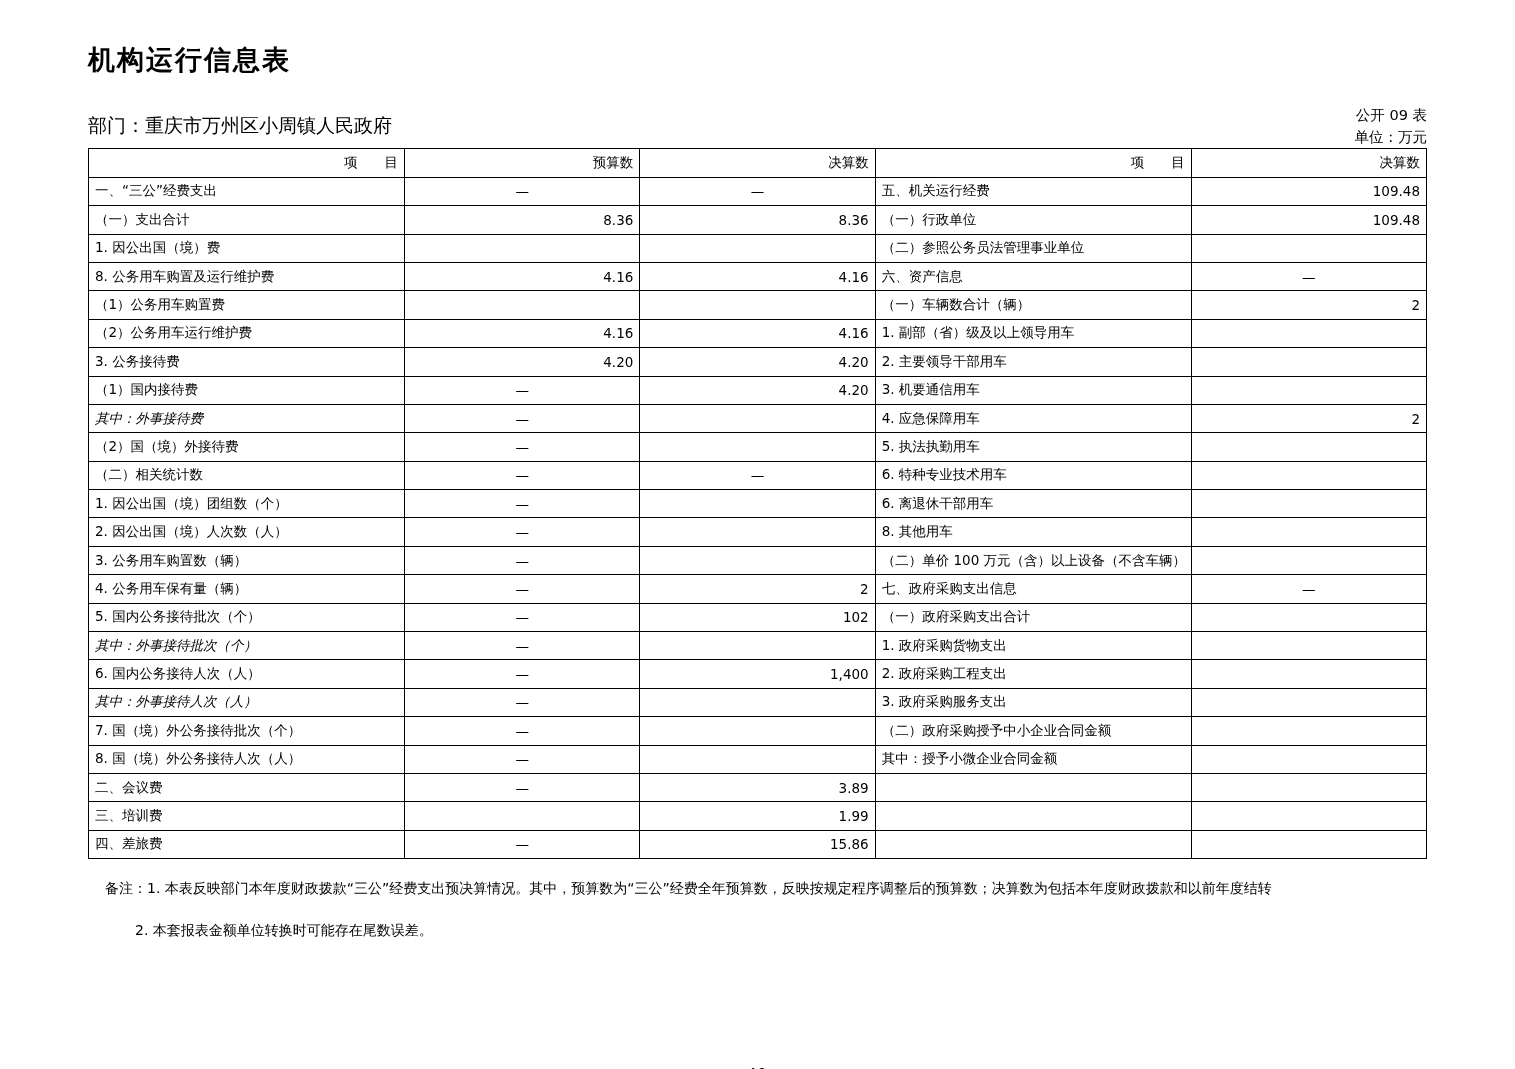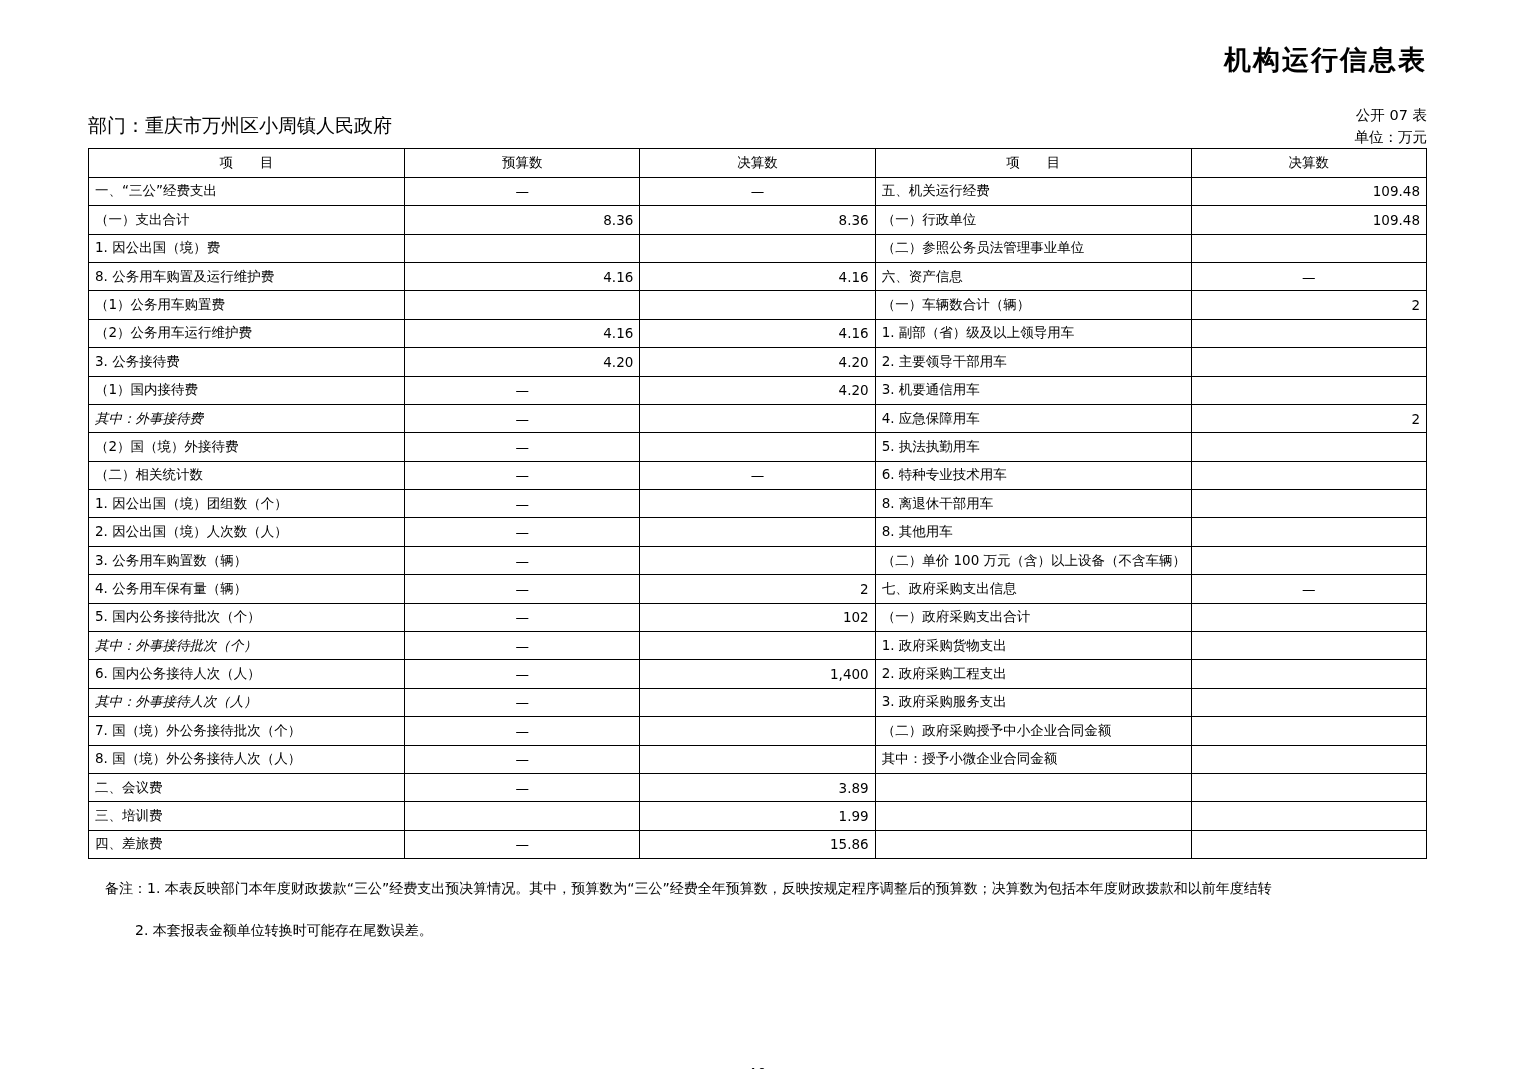--- a/index.html
+++ b/index.html
@@ -16,21 +16,21 @@
     overflow: hidden;
   }
   .page {
     width: 1515px;
     height: 1069px;
     position: relative;
     box-sizing: border-box;
     padding: 0 88px;
   }
   .doc-title {
-    text-align: right;
+    text-align: left;
     font-size: 27px;
     font-weight: bold;
     letter-spacing: 2px;
     margin-top: 42px;
     margin-bottom: 0;
     font-family: "DejaVu Sans", "Liberation Sans", sans-serif;
   }
   .meta-right {
     text-align: right;
     font-size: 14.5px;
@@ -54,21 +54,21 @@
     border: 1px solid #000000;
     height: 28.4px;
     padding: 0 6px;
     box-sizing: border-box;
     vertical-align: middle;
     font-weight: normal;
     overflow: hidden;
     white-space: nowrap;
   }
   table.fin th {
-    text-align: center;
+    text-align: right;
     font-weight: normal;
   }
   .c-item { width: 290px; }
   .c-num  { width: 216px; }
   .num {
     text-align: right;
     padding-right: 12px;
     margin-left: 24px;
   }
   .dash {
@@ -97,21 +97,21 @@
   }
 </style>
 </head>
 <body>
 
 <div class="page">
 
   <h1 class="doc-title">机构运行信息表</h1>
 
   <div class="meta-right">
-    <div>公开 07 表</div>
+    <div>公开 09 表</div>
     <div>单位：万元</div>
   </div>
 
   <div class="meta-left">部门：重庆市万州区小周镇人民政府</div>
 
   <div class="spacer-small"></div>
 
   <table class="fin">
     <colgroup>
       <col class="c-item">
@@ -204,21 +204,21 @@
           <td class="lvl1">（二）相关统计数</td>
           <td class="dash">—</td>
           <td class="dash">—</td>
           <td class="lvl2">6. 特种专业技术用车</td>
           <td class="num"></td>
         </tr>
         <tr>
           <td class="lvl2">1. 因公出国（境）团组数（个）</td>
           <td class="dash">—</td>
           <td class="num"></td>
-          <td class="lvl2">8. 离退休干部用车</td>
+          <td class="lvl2">6. 离退休干部用车</td>
           <td class="num"></td>
         </tr>
         <tr>
           <td class="lvl2">2. 因公出国（境）人次数（人）</td>
           <td class="dash">—</td>
           <td class="num"></td>
           <td class="lvl2">8. 其他用车</td>
           <td class="num"></td>
         </tr>
         <tr>

